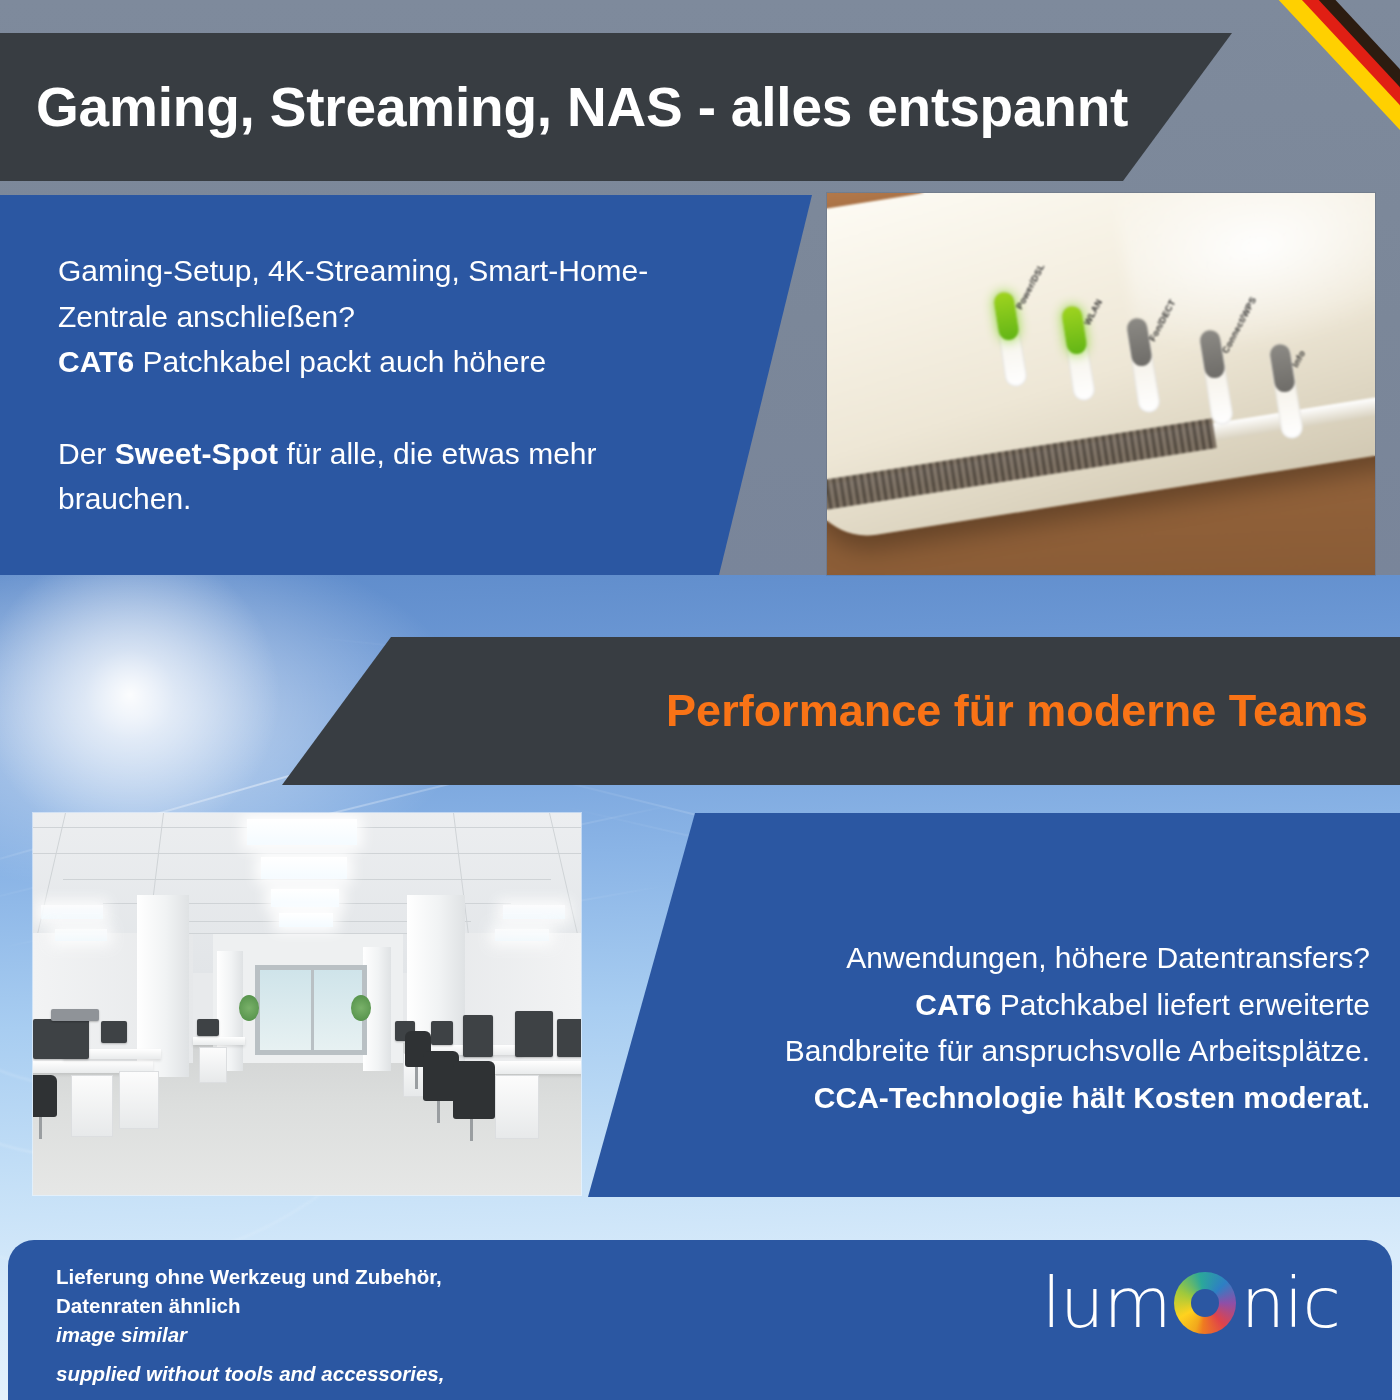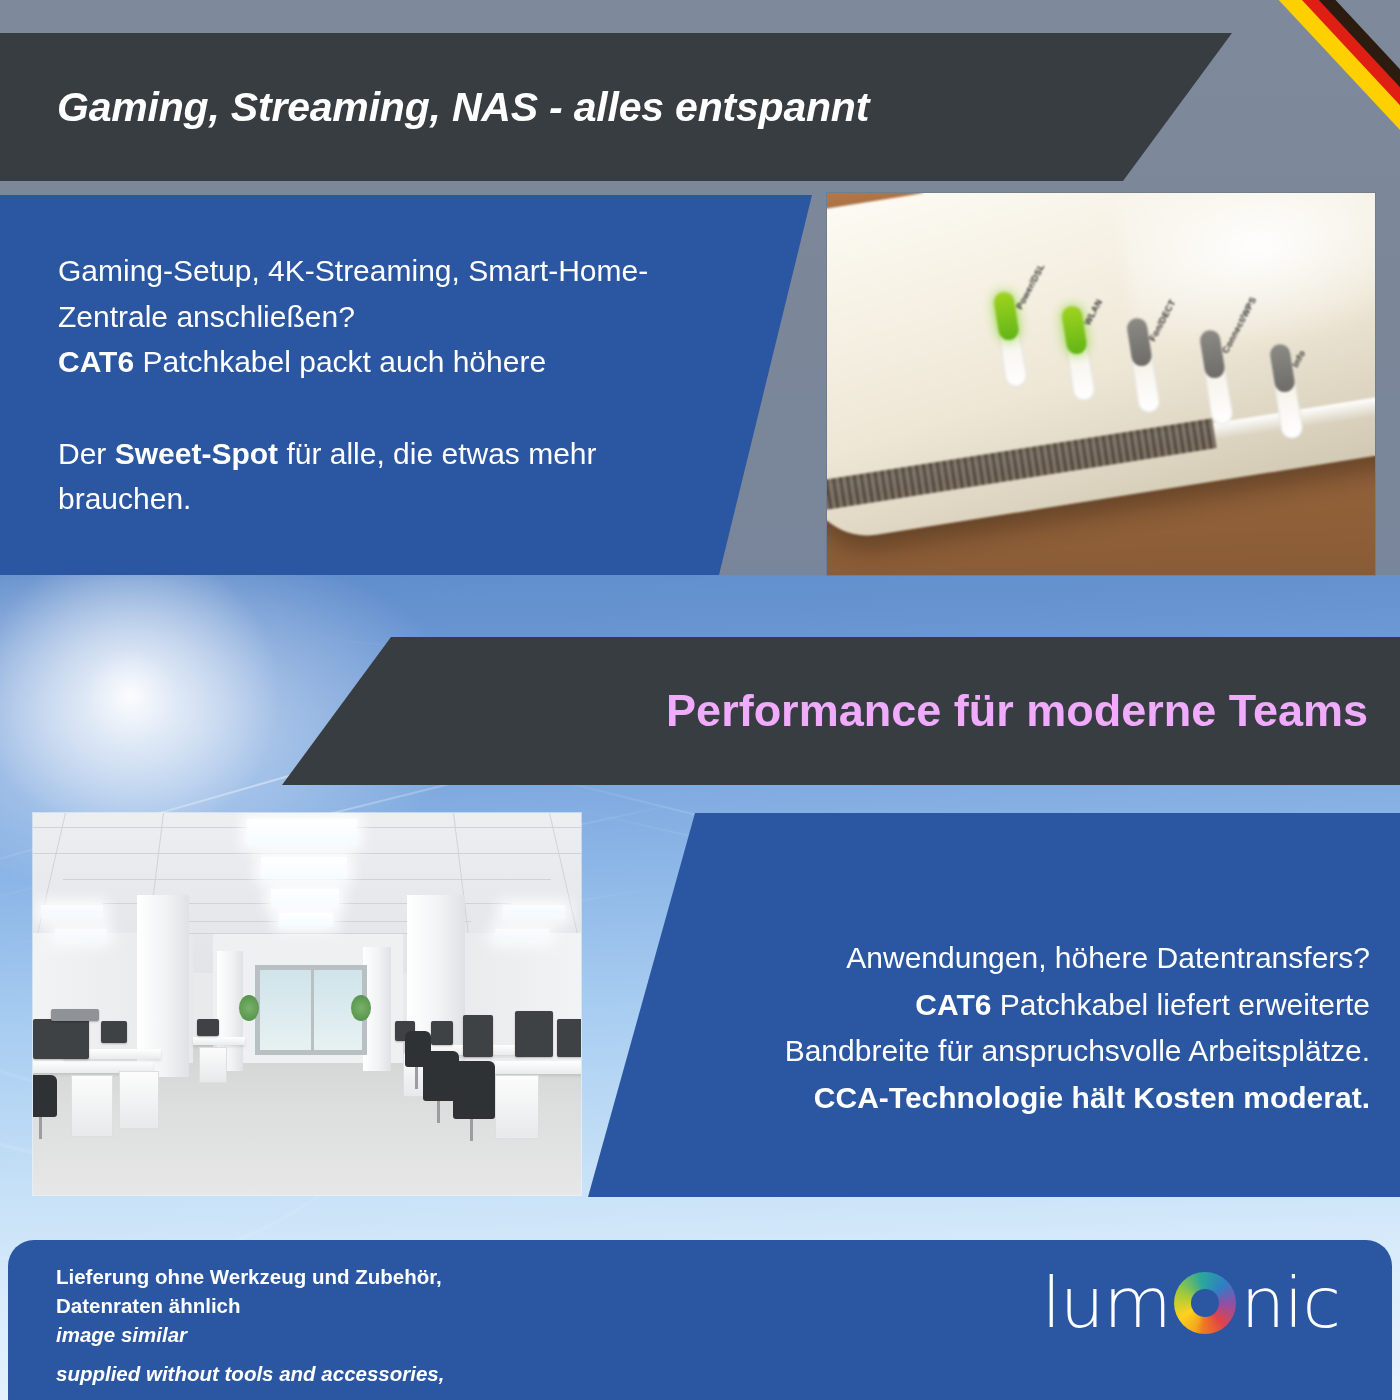--- a/index.html
+++ b/index.html
@@ -23,21 +23,21 @@
   .streak{position:absolute;background:linear-gradient(90deg,rgba(255,255,255,0) 0%,rgba(255,255,255,.75) 45%,rgba(255,255,255,0) 100%);
     height:2px;transform-origin:left center;filter:blur(.6px);}
   .arc{position:absolute;border:2px solid rgba(255,255,255,.45);border-radius:50%;
     border-right-color:transparent;border-top-color:transparent;filter:blur(1px);}
 
   
   .banner-top{position:absolute;left:0;top:33px;width:1232px;height:148px;
     background:#383d42;
     clip-path:polygon(0 0, 1232px 0, 1123px 148px, 0 148px);
     display:flex;align-items:center;}
-  .banner-top .t{color:#ffffff;font-size:41px;font-weight:bold;margin-left:57px;letter-spacing:-0.2px;white-space:nowrap;font-style:italic;}
+  .banner-top .t{color:#ffffff;font-size:55px;font-weight:bold;margin-left:36px;letter-spacing:-0.2px;white-space:nowrap;}
 
   
   .flag{position:absolute;right:0;top:0;width:190px;height:190px;overflow:hidden;pointer-events:none;}
   .flag span{position:absolute;display:block;width:340px;height:17px;
     transform:rotate(47deg);transform-origin:left top;left:36px;top:-96px;}
   .flag .s0{background:#2c1c10;top:-96px;}
   .flag .s1{background:#e01f14;top:-78px;}
   .flag .s2{background:#ffd000;top:-60px;}
 
   
@@ -72,21 +72,21 @@
   .led-off i{background:linear-gradient(180deg,#8c8a85,#6e6c68);}
   .rt-lbl{position:absolute;color:#2b2b2b;font-size:9px;font-weight:bold;white-space:nowrap;
     transform:rotate(-62deg);transform-origin:left bottom;letter-spacing:.3px;}
   .rt-blur{position:absolute;left:0;top:0;width:548px;height:382px;backdrop-filter:blur(.8px);pointer-events:none;}
 
   
   .banner-bot{position:absolute;left:282px;top:637px;width:1118px;height:148px;
     background:#383d42;
     clip-path:polygon(109px 0, 1118px 0, 1118px 148px, 0 148px);
     display:flex;align-items:center;justify-content:flex-end;}
-  .banner-bot .t{color:#f0abfc;font-size:45px;font-weight:bold;margin-right:32px;white-space:nowrap;}
+  .banner-bot .t{color:#f97316;font-size:45px;font-weight:bold;margin-right:32px;white-space:nowrap;}
 
   
   .photo-office{position:absolute;left:33px;top:813px;width:548px;height:382px;
     overflow:hidden;background:#e8eaec;box-shadow:0 0 0 1px rgba(255,255,255,.5);}
   .of-ceil{position:absolute;left:0;top:0;width:548px;height:160px;background:linear-gradient(180deg,#eceef0,#e2e5e8);}
   .of-floor{position:absolute;left:0;top:230px;width:548px;height:152px;
     background:linear-gradient(180deg,#d2d4d4 0%,#dcdedd 40%,#e6e7e6 100%);}
   .of-wallL{position:absolute;left:0;top:120px;width:160px;height:130px;background:linear-gradient(90deg,#f2f3f4,#e6e8ea);}
   .of-wallR{position:absolute;right:0;top:120px;width:160px;height:130px;background:linear-gradient(270deg,#f2f3f4,#e6e8ea);}
   .of-back{position:absolute;left:180px;top:120px;width:190px;height:130px;background:#eef0f1;}

